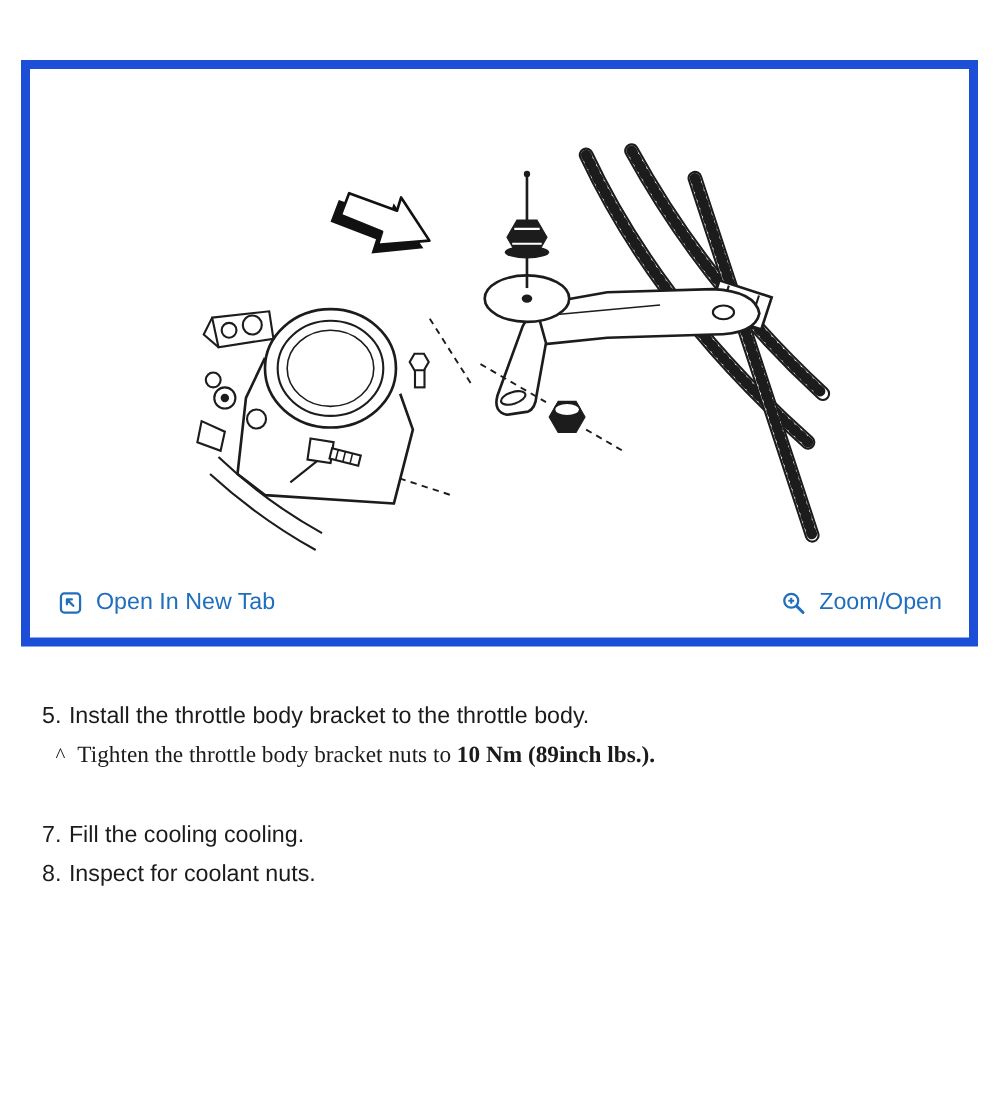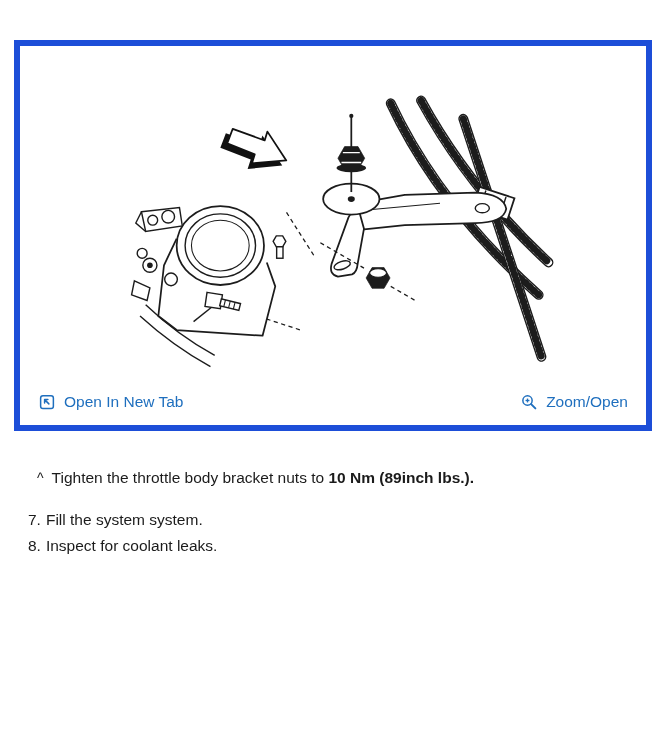--- a/index.html
+++ b/index.html
@@ -27,21 +27,21 @@
     display:inline-flex;align-items:center;gap:8px;
     color:#1f6fbe;font-size:15.5px;text-decoration:none;cursor:pointer;
   }
   .link svg{display:block;}
   .steps{
     margin:34px 10px 0 28px;
     font-size:15.5px;line-height:26px;color:#1b1b1b;
   }
   .step{white-space:nowrap;}
   .step .marker{margin-right:5px;}
-  .substep{padding-left:9px;margin-bottom:16px;}
+  .substep{padding-left:9px;margin-bottom:26px;font-family:Liberation Serif, serif;}
   .substep .marker{margin-right:8px;font-size:14px;}
   .bold{font-weight:700;}
 </style>
 </head>
 <body>
 
 <div class="figure-panel">
   <div class="diagram-wrap">
 
     <svg class="diagram" viewBox="0 0 636 470" aria-hidden="true">
@@ -154,22 +154,25 @@
         <line x1="14.8" y1="14.8" x2="20.5" y2="20.5" stroke="currentColor" stroke-width="2.6" stroke-linecap="round"></line>
         <line x1="7.4" y1="10" x2="12.6" y2="10" stroke="currentColor" stroke-width="1.8"></line>
         <line x1="10" y1="7.4" x2="10" y2="12.6" stroke="currentColor" stroke-width="1.8"></line>
       </svg>
       <span>Zoom/Open</span>
     </a>
   </div>
 </div>
 
 <div class="steps">
+  <div class="step">
+    <span class="marker">5.</span><span>Install the throttle body bracket to the throttle body.</span>
+  </div>
   <div class="step substep">
     <span class="marker">^</span><span>Tighten the throttle body bracket nuts to </span><span class="bold">10 Nm (89inch lbs.).</span>
   </div>
   <div class="step">
-    <span class="marker">7.</span><span>Fill the system system.</span>
+    <span class="marker">7.</span><span>Fill the cooling cooling.</span>
   </div>
   <div class="step">
-    <span class="marker">8.</span><span>Inspect for coolant leaks.</span>
+    <span class="marker">8.</span><span>Inspect for coolant nuts.</span>
   </div>
 </div>
 
 </body></html>

